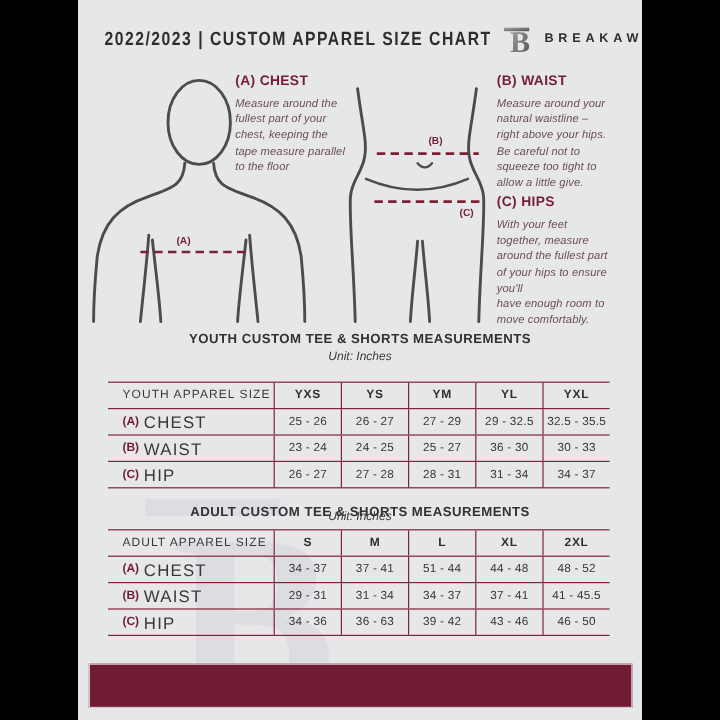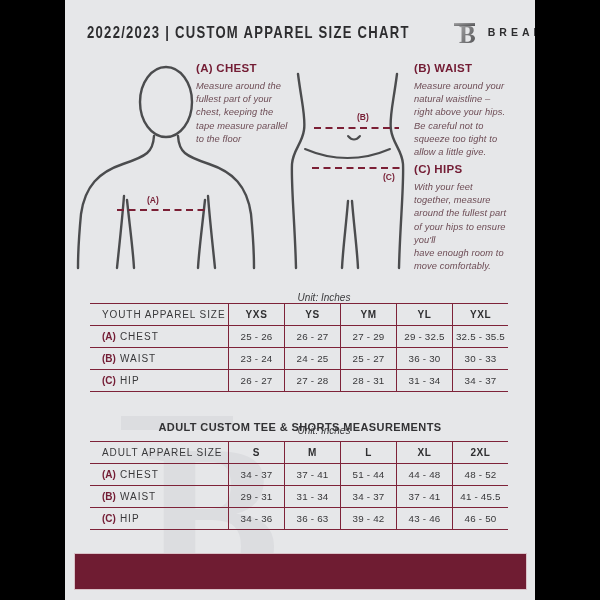--- a/index.html
+++ b/index.html
@@ -3,21 +3,21 @@
 <meta charset="utf-8">
 <style>
   * { margin:0; padding:0; box-sizing:border-box; }
   html,body { width:600px; height:600px; background:#000; overflow:hidden;
               font-family:"Liberation Sans", sans-serif; }
   .page { position:absolute; left:65px; top:0; width:470px; height:600px;
           background:#e6e7e9; overflow:hidden; }
 
   
   .hdr { position:absolute; left:22px; right:20px; top:16px; height:32px;
-         display:flex; justify-content:space-between; align-items:center; z-index:2;gap:34px; }
+         display:flex; justify-content:space-between; align-items:center; z-index:2; }
   .hdr-title { font-weight:bold; font-size:13.5px; letter-spacing:1.3px; color:#2d2d2f;
                transform:scale(0.97,1.18); transform-origin:left center; white-space:nowrap; }
   .brand { display:flex; align-items:center; gap:7px; }
   .brand-name { font-weight:bold; font-size:10.5px; letter-spacing:4px; color:#2d2d2f; }
 
   
   .figures { position:absolute; left:0; top:50px; width:470px; height:225px; z-index:1; }
   .diagram-label { position:absolute; font-size:8.5px; font-weight:bold; color:#771f35; z-index:2; }
 
   
@@ -26,34 +26,34 @@
   .instr p { font-size:9.3px; font-style:italic; color:#6d4c55; line-height:1.42;
              white-space:pre-line; letter-spacing:.1px; }
   .instr-a { left:131px; top:62px; width:118px; }
   .instr-b { left:349px; top:62px; width:118px; }
   .instr-c { left:349px; top:163px; width:121px; }
 
   
   .sec-title { position:absolute; left:0; width:470px; text-align:center; z-index:2;
                font-weight:bold; font-size:11px; letter-spacing:.4px; color:#323234; }
   .sec-unit  { position:absolute; left:0; width:470px; text-align:center; z-index:2;
-               font-style:italic; font-size:10px; color:#3a3a3c;margin-left:24px; }
+               font-style:italic; font-size:10px; color:#3a3a3c; }
 
   
   .table { position:absolute; left:25px; width:418px; z-index:2;
            border-top:1.5px solid #7e2339; }
   .t-row { display:grid; grid-template-columns:138px repeat(5,56px);
            height:22px; border-bottom:1.5px solid #7e2339; align-items:center; }
   .t-cell { height:100%; display:flex; align-items:center; }
   .t-label { padding-left:12px; font-size:10px; letter-spacing:.9px; color:#3a3a3c; }
   .t-val { justify-content:center; border-left:1.5px solid #7e2339;
            font-size:9.8px; letter-spacing:.2px; color:#38383a; }
   .t-head .t-val { font-weight:bold; font-size:10px; letter-spacing:.6px; color:#2f2f31; }
   .pfx { font-weight:bold; color:#731c34; margin-right:4px; letter-spacing:0; }
-  .rl { font-size:10px; letter-spacing:1px; color:#38383a; }
+  .rl { font-size:14px; letter-spacing:1px; color:#38383a; }
 
   
   .watermark { position:absolute; left:50px; top:398px; z-index:0; }
   .footer-bar { position:absolute; left:9px; top:553px; width:453px; height:37px;
                 background:#6f1c32; border:1px solid #d9c2c8; z-index:3; }
 </style>
 </head>
 <body>
 
 <div class="page">
@@ -129,23 +129,24 @@
     <h3>(C) HIPS</h3>
     <p>With your feet
 together, measure
 around the fullest part
 of your hips to ensure
 you'll
 have enough room to
 move comfortably.</p>
   </div>
 
+  <div class="sec-title" style="top:277px;">YOUTH CUSTOM TEE &amp; SHORTS MEASUREMENTS</div>
   <div class="sec-unit" style="top:292px;">Unit: Inches</div>
 
-  <div class="table" style="top:303px;">
+  <div class="table" style="top:318px;">
     <div class="t-row t-head">
       <div class="t-cell t-label">YOUTH APPAREL SIZE</div>
       <div class="t-cell t-val">YXS</div>
       <div class="t-cell t-val">YS</div>
       <div class="t-cell t-val">YM</div>
       <div class="t-cell t-val">YL</div>
       <div class="t-cell t-val">YXL</div>
     </div>
     <div class="t-row">
       <div class="t-cell t-label">

